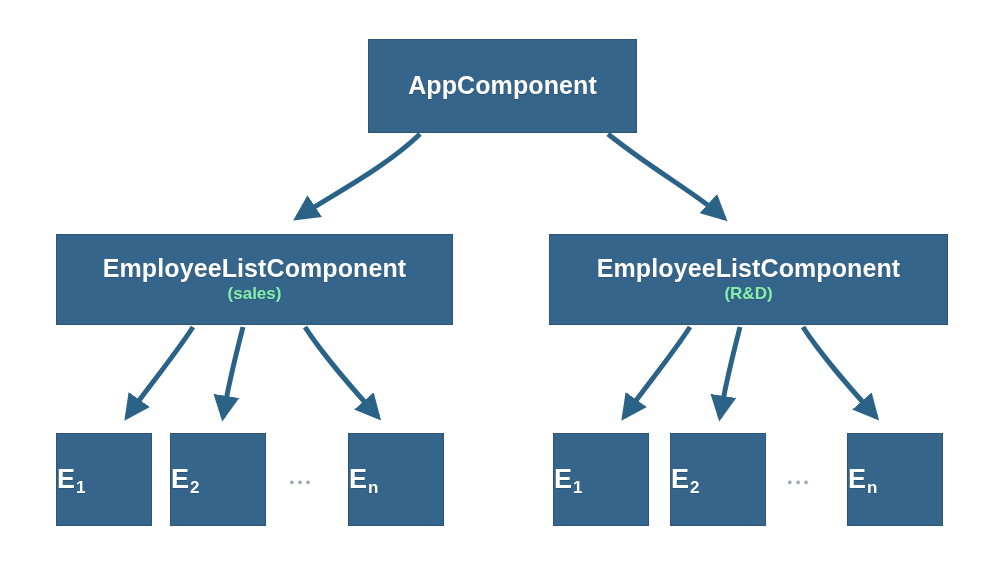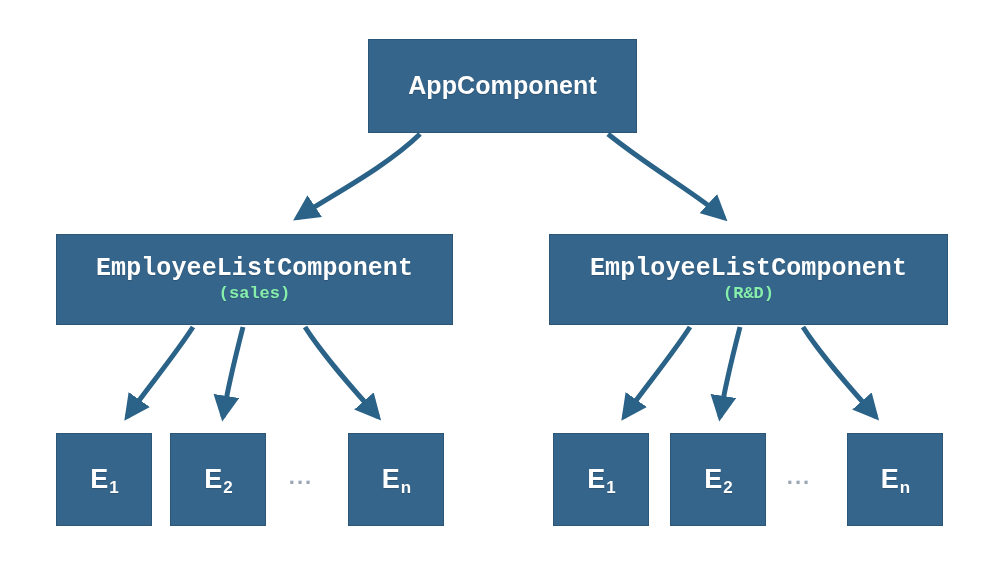--- a/index.html
+++ b/index.html
@@ -27,21 +27,20 @@
     height: 567px;
     pointer-events: none;
   }
   .node {
     position: absolute;
     box-sizing: border-box;
     background: #36658B;
     border: 1px solid #2C5677;
     display: flex;
     flex-direction: column;
-    align-items: center;
     justify-content: center;
     text-align: center;
     color: #ffffff;
   }
   .node .title {
     font-weight: bold;
     color: #ffffff;
     letter-spacing: 0.1px;
     text-shadow: 0 1px 1px rgba(0,0,0,0.18);
     line-height: 1.1;
@@ -55,21 +54,21 @@
   
   #node-app {
     left: 368px;
     top: 39px;
     width: 269px;
     height: 94px;
   }
   #node-app .title { font-size: 25px; }
 
   
-  .node-mid { top: 234px; height: 91px; font-family: Liberation Mono, monospace; }
+  .node-mid { top: 234px; height: 91px; }
   #node-list-sales { left: 56px; width: 397px; }
   #node-list-rnd   { left: 549px; width: 399px; }
   .node-mid .title { font-size: 25px; margin-bottom: 2px; }
   .node-mid .subtitle { font-size: 17px; }
 
   
   .leaf {
     top: 433px;
     width: 96px;
     height: 93px;

